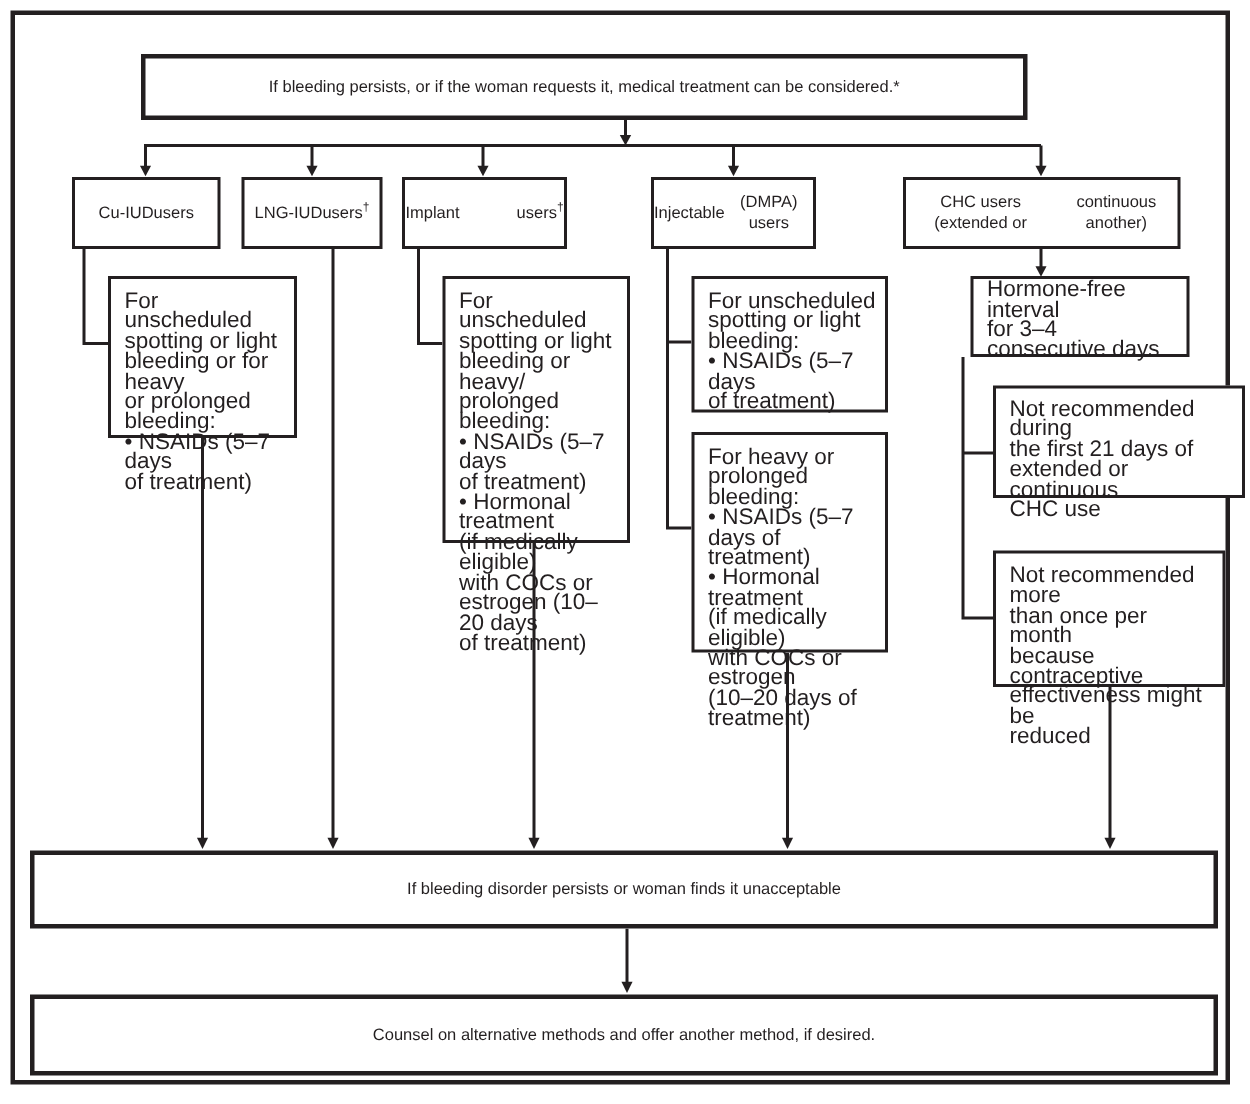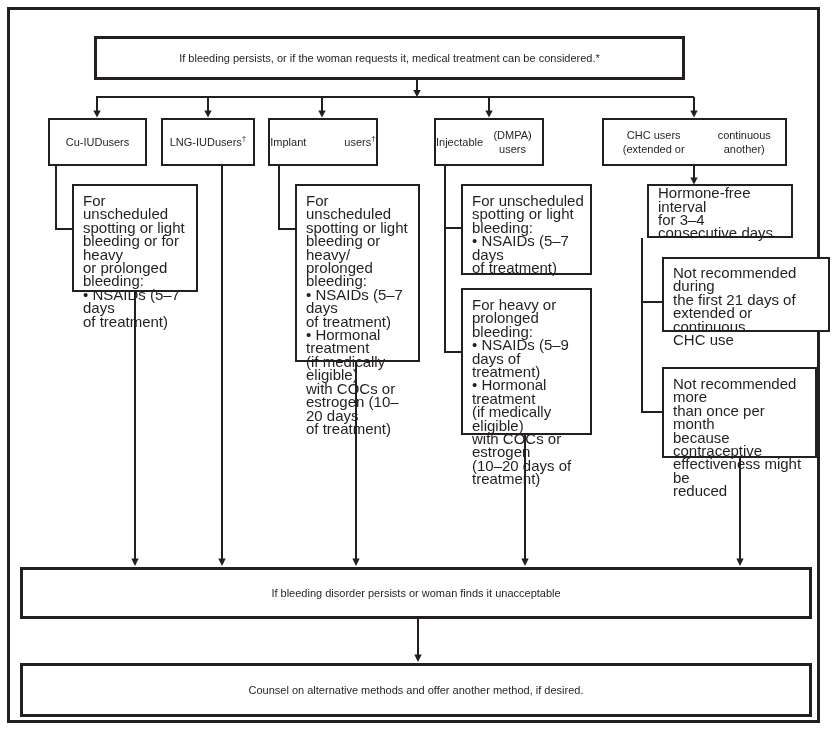--- a/index.html
+++ b/index.html
@@ -134,21 +134,21 @@
   <div class="box note" style="left:461px; top:184px; width:131px; height:91px;">
     <div class="txt">For unscheduled
 spotting or light
 bleeding:
 • NSAIDs (5–7 days
 of treatment)</div>
   </div>
   <div class="box note" style="left:461px; top:288px; width:131px; height:147px;">
     <div class="txt">For heavy or
 prolonged bleeding:
-• NSAIDs (5–9 days of
+• NSAIDs (5–7 days of
 treatment)
 • Hormonal treatment
 (if medically eligible)
 with COCs or estrogen
 (10–20 days of
 treatment)</div>
   </div>
   <div class="box note vcenter" style="left:647px; top:184px; width:146px; height:54px; padding-top:4px; padding-bottom:0;">
     <div class="txt">Hormone-free interval
 for 3–4 consecutive days</div>

